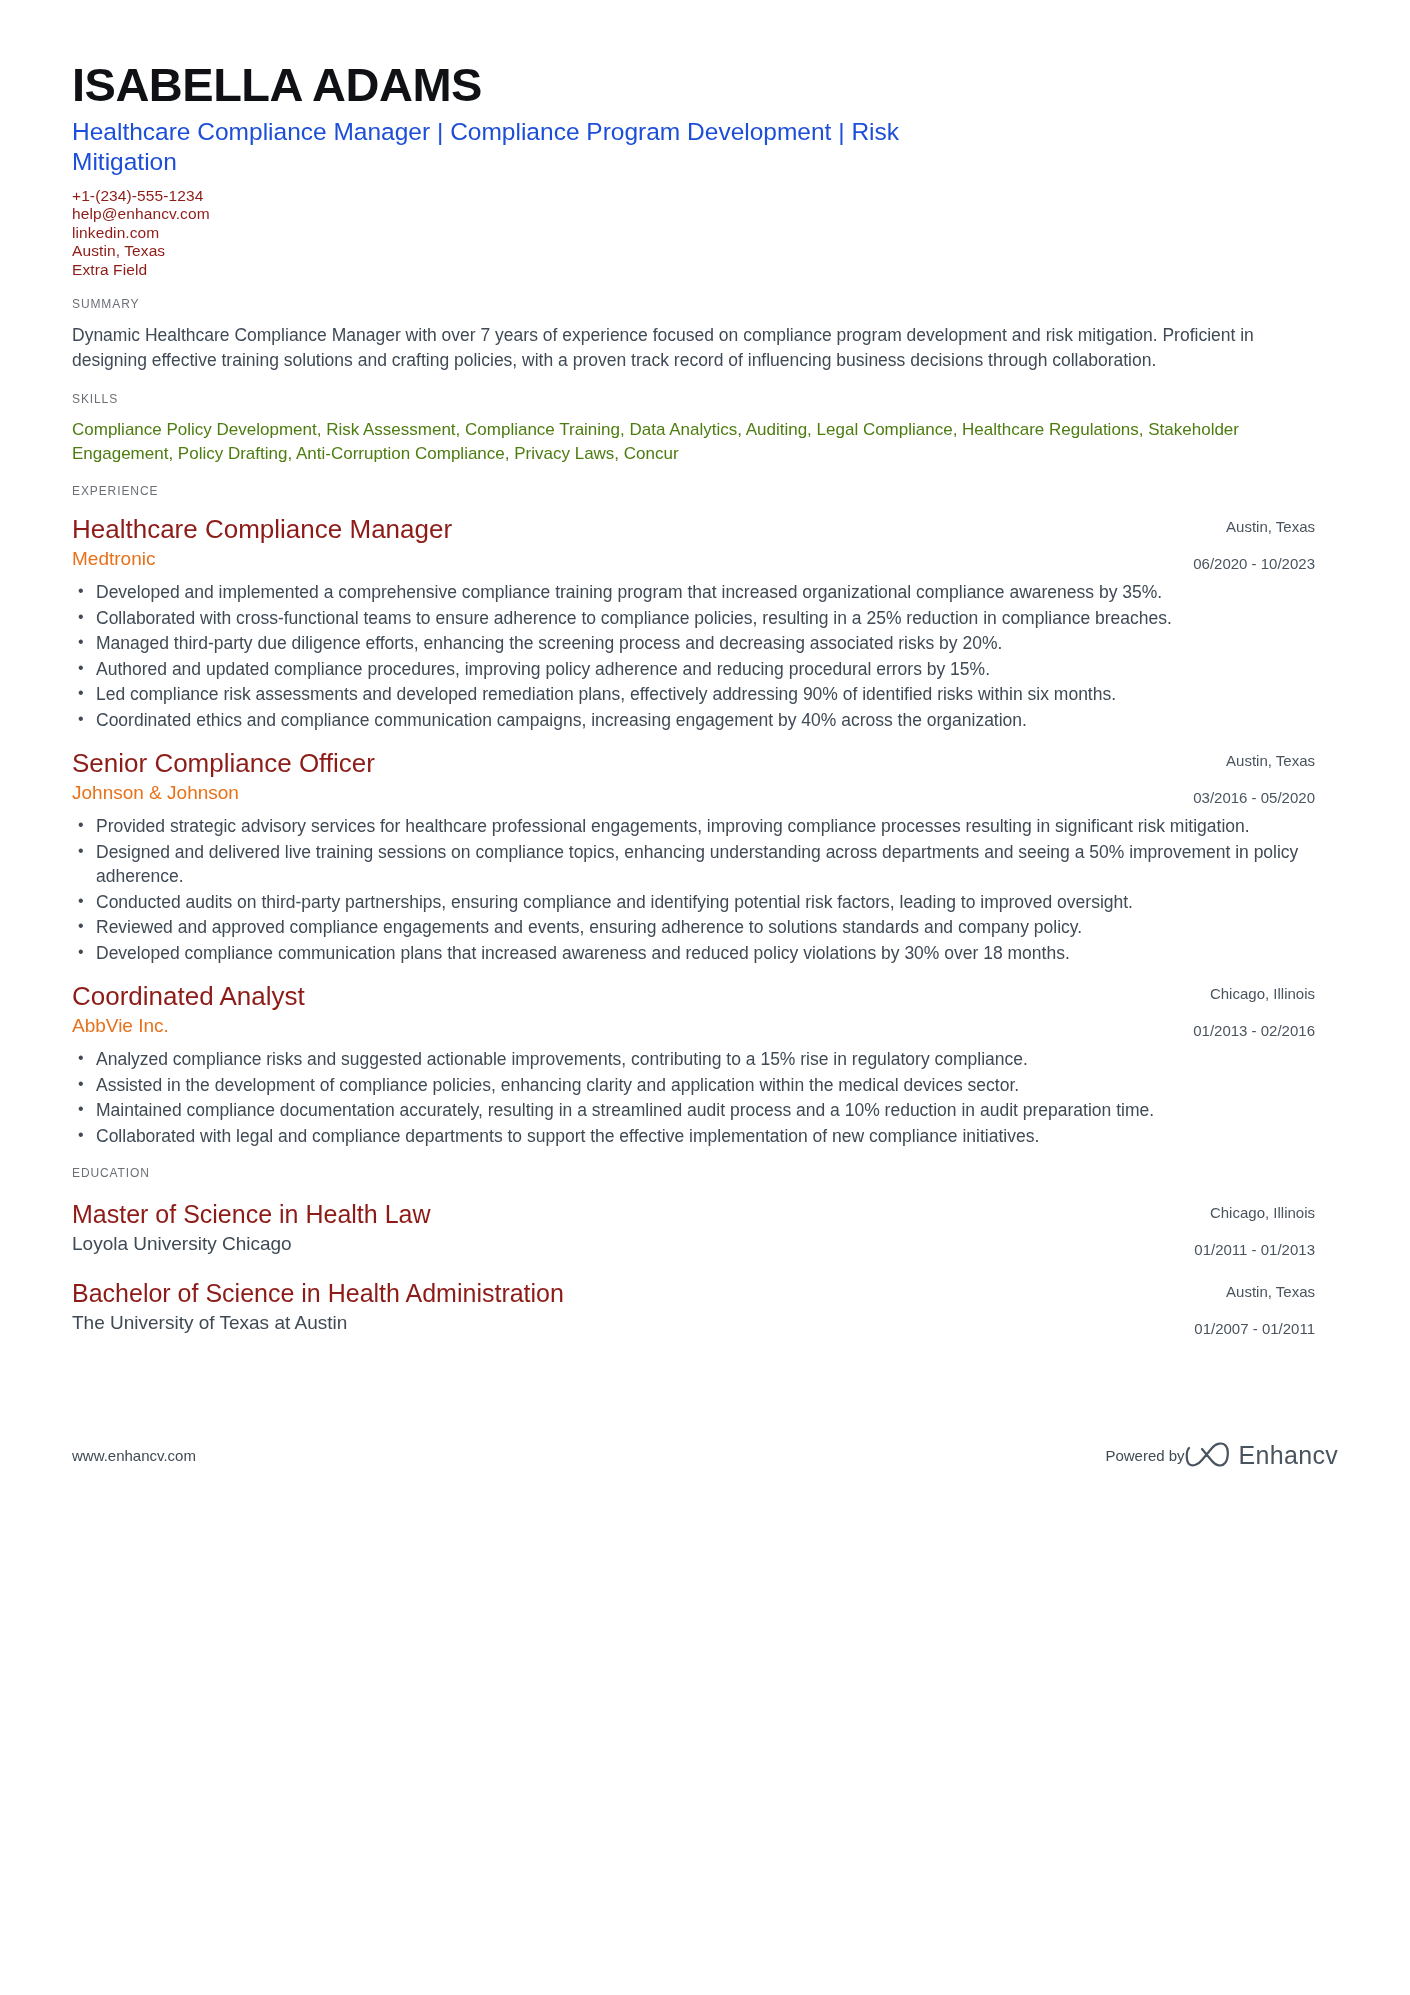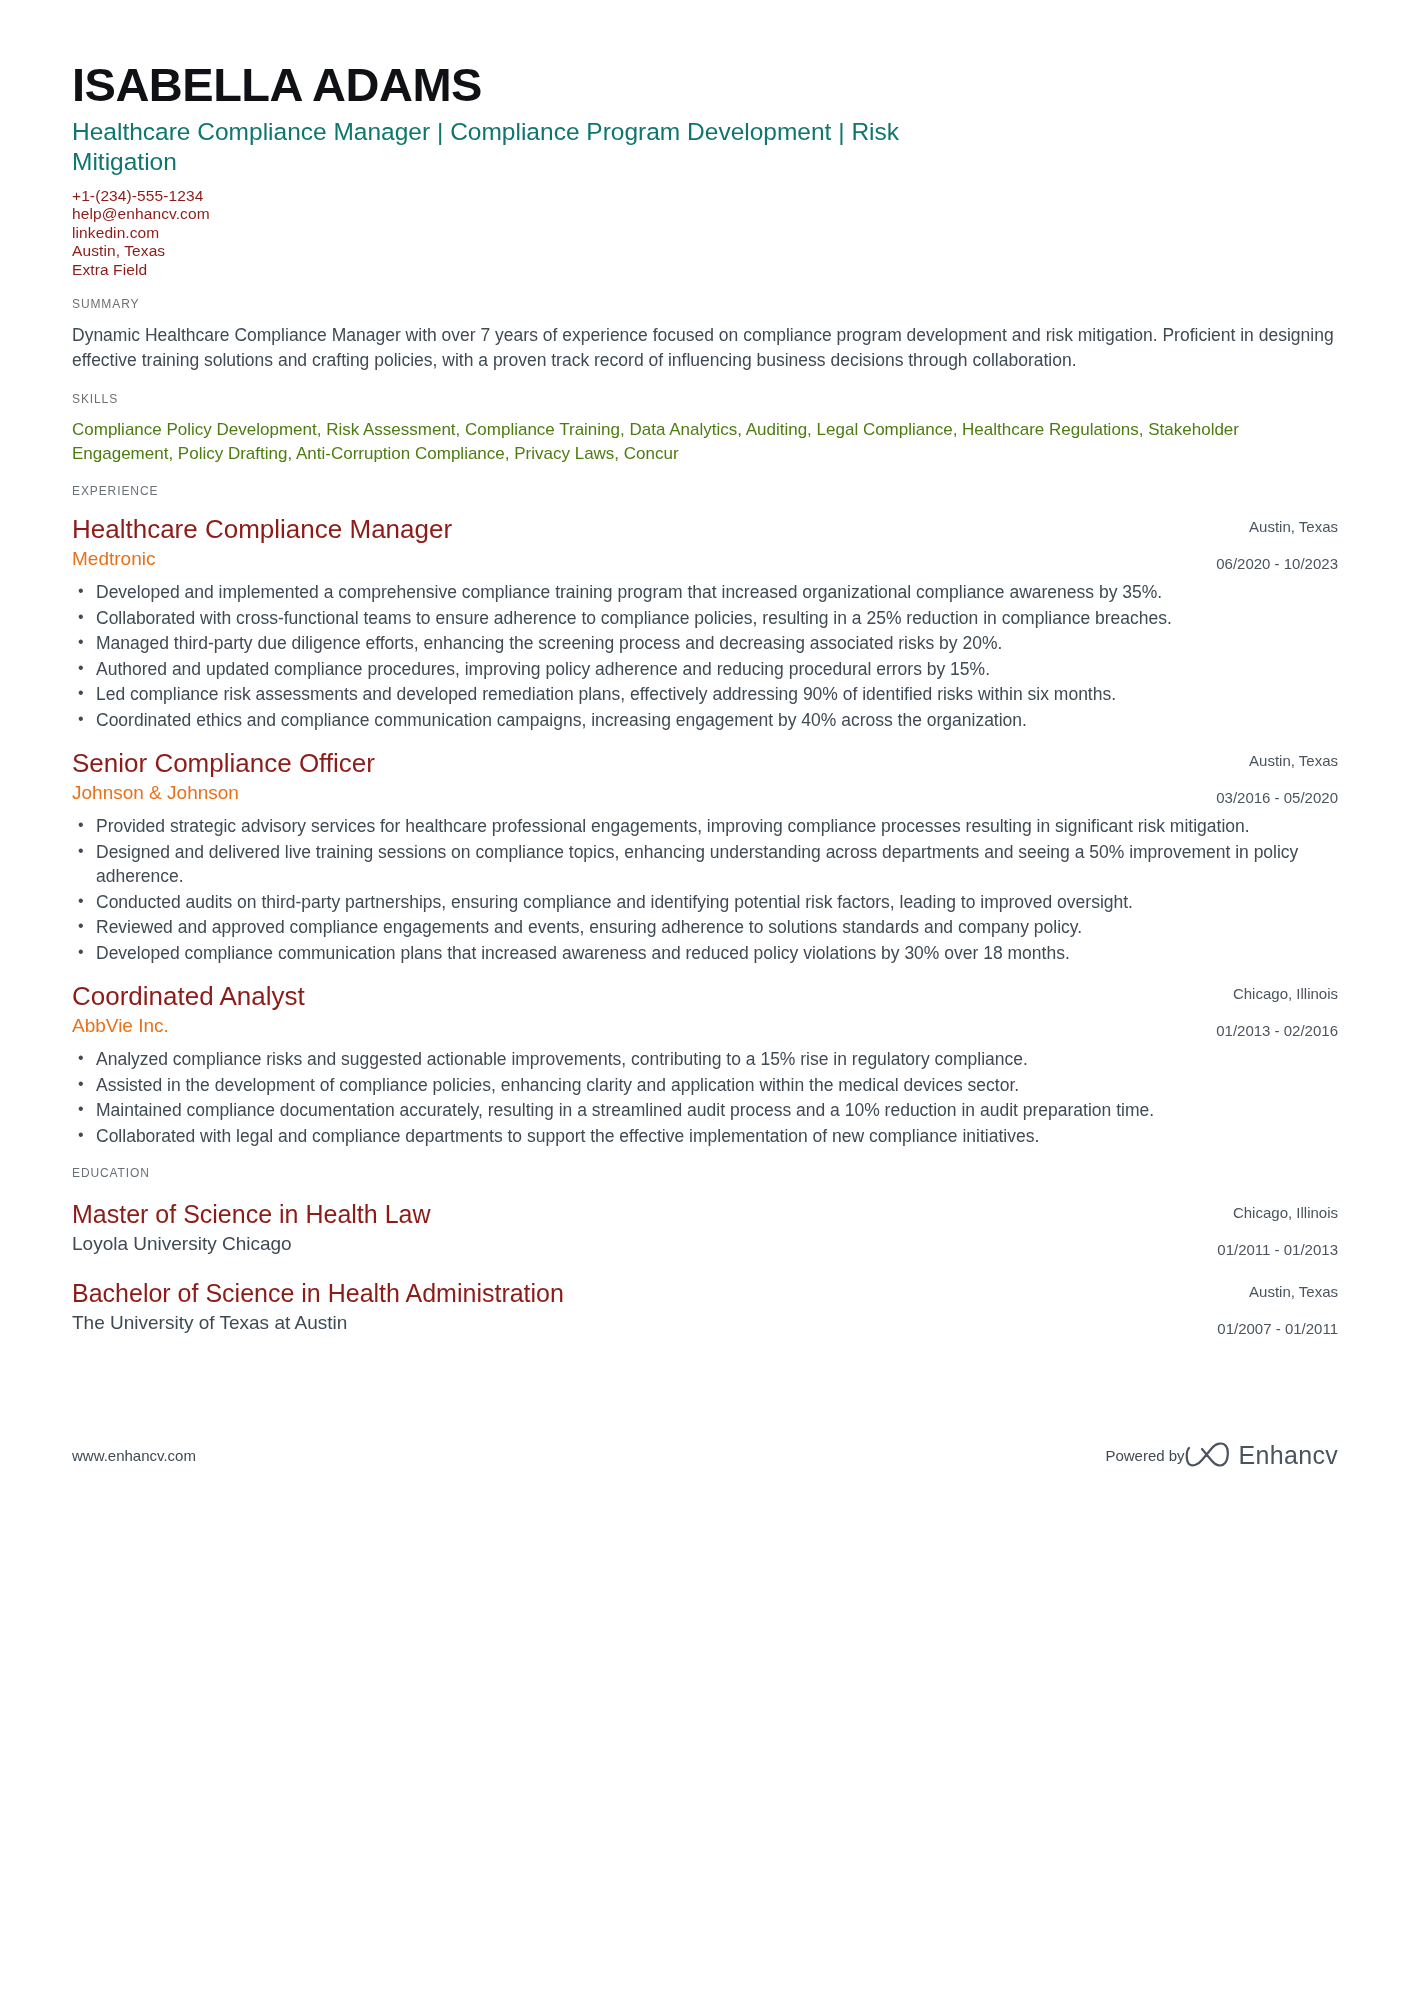--- a/index.html
+++ b/index.html
@@ -10,37 +10,37 @@
   body {
     font-family: "Liberation Sans", sans-serif;
     -webkit-font-smoothing: antialiased;
   }
   .page {
     position: relative;
     width: 1410px;
     height: 1528px;
     background: #ffffff;
     box-sizing: border-box;
-    padding: 60px 72px 0 72px;
+    padding: 60px 95px 0 72px;
     overflow: hidden;
   }
 
   
   .name {
     font-size: 47px;
     font-weight: bold;
     letter-spacing: -0.5px;
     color: #0f1115;
     line-height: 1.08;
     margin: 0 0 6px 0;
     white-space: nowrap;
   }
   .headline {
     font-size: 24.5px;
-    color: #0f766e;
+    color: #1d4ed8;
     line-height: 1.22;
     font-weight: 400;
     max-width: 900px;
     margin: 0 0 10px 0;
   }
   .contact-row {
     display: flex;
     flex-wrap: wrap;
     align-items: baseline;
     gap: 0 22px;

